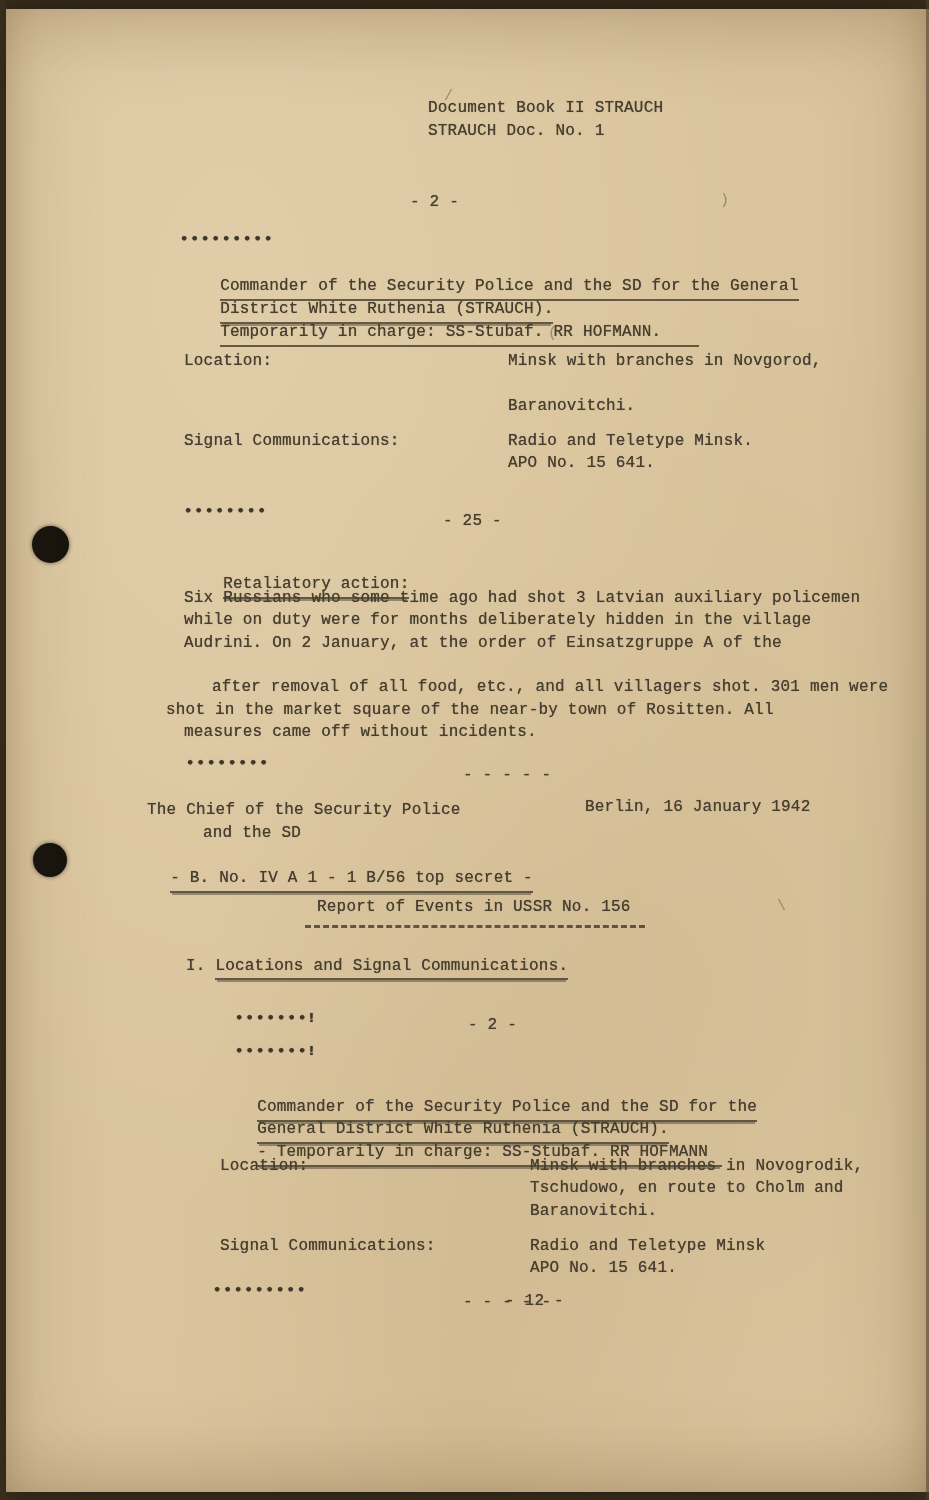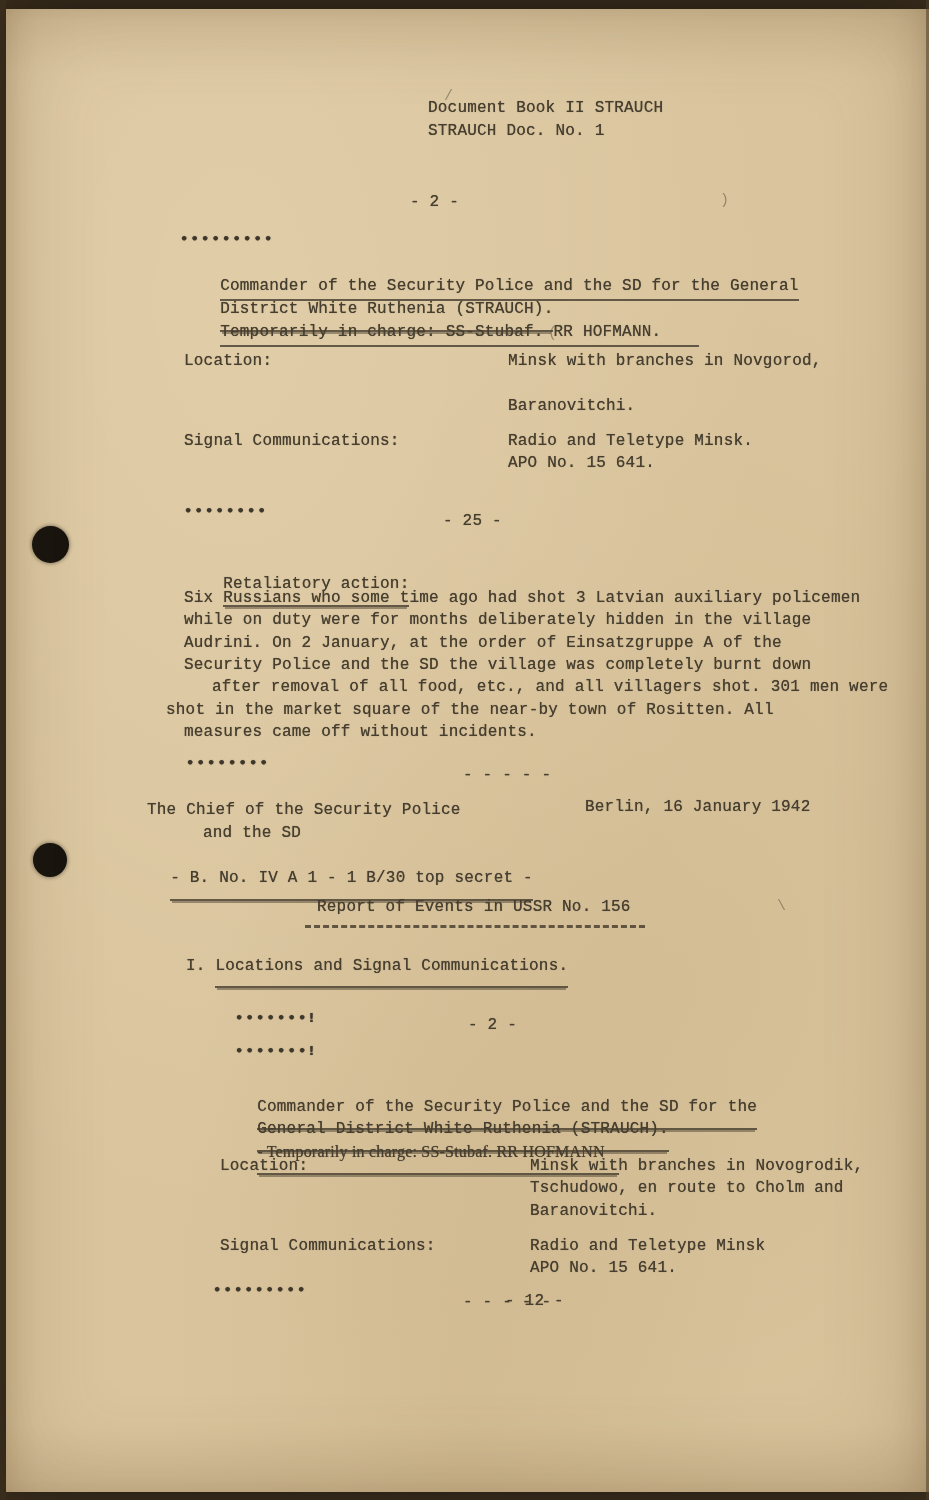--- a/index.html
+++ b/index.html
@@ -22,21 +22,21 @@
   }
   .tw{
     position:absolute;
     font:16px/22.4px "Liberation Mono","DejaVu Sans Mono",monospace;
     color:#463e2f;
     white-space:pre;
     letter-spacing:.2px;
     text-shadow:0 0 .7px rgba(70,62,47,.85);
   }
   .u{border-bottom:2px solid rgba(64,56,42,.78);padding-bottom:1px;display:inline-block;}
-  .u2{border-bottom:2px solid rgba(64,56,42,.78);box-shadow:0 4px 0 -2px rgba(64,56,42,.45);padding-bottom:9px;display:inline-block;}
+  .u2{border-bottom:2px solid rgba(64,56,42,.78);box-shadow:0 4px 0 -2px rgba(64,56,42,.45);padding-bottom:1px;display:inline-block;}
   .dots{
     position:absolute;
     font:bold 13px/13px "DejaVu Sans","Liberation Sans",sans-serif;
     letter-spacing:2.2px;color:#3e372b;white-space:pre;
     text-shadow:0 0 1px rgba(62,55,43,.7);
   }
   .mark{position:absolute;font:15px/18px "Liberation Mono","DejaVu Sans Mono",monospace;color:#463e2f;opacity:.45;white-space:pre;}
   .edge-top{position:absolute;top:0;left:0;right:0;height:9px;background:#241d14;}
   .edge-bottom{position:absolute;bottom:0;left:0;right:0;height:8px;background:#261f16;}
   .edge-left{position:absolute;top:0;bottom:0;left:0;width:6px;background:#2b2318;}
@@ -91,52 +91,51 @@
 
   <div class="dots" style="left:184px;top:504px;">••••••••</div>
   <div class="tw" style="left:443px;top:510px;">- 25 -</div>
 
   <div class="tw" style="left:184px;top:551px;">
     <span class="u2">Retaliatory action:</span>
   </div>
   <div class="tw" style="left:184px;top:587px;">Six Russians who some time ago had shot 3 Latvian auxiliary policemen</div>
   <div class="tw" style="left:184px;top:609px;">while on duty were for months deliberately hidden in the village</div>
   <div class="tw" style="left:184px;top:632px;">Audrini. On 2 January, at the order of Einsatzgruppe A of the</div>
-  <div class="tw" style="left:184px;top:654px;">Security Police and the SD the village was completely burnt down</div>
   <div class="tw" style="left:184px;top:676px;margin-left:28px;">after removal of all food, etc., and all villagers shot. 301 men were</div>
   <div class="tw" style="left:166px;top:699px;">shot in the market square of the near-by town of Rositten. All</div>
   <div class="tw" style="left:184px;top:721px;">measures came off without incidents.</div>
 
   <div class="dots" style="left:186px;top:756px;">••••••••</div>
   <div class="tw" style="left:463px;top:764px;">- - - - -</div>
 
   <div class="tw" style="left:147px;top:799px;font-family:Liberation Mono, monospace;">The Chief of the Security Police</div>
   <div class="tw" style="left:203px;top:822px;">and the SD</div>
   <div class="tw" style="left:131px;top:845px;">
-    <span class="u2">- B. No. IV A 1 - 1 B/30 top secret -</span>
+    <span class="u2">- B. No. IV A 1 - 1 B/56 top secret -</span>
   </div>
   <div class="tw" style="left:585px;top:796px;">Berlin, 16 January 1942</div>
 
   <div class="tw" style="left:317px;top:896px;">Report of Events in USSR No. 156</div>
   <div class="dashed-rule" style="left:305px;top:925px;width:340px;"></div>
 
   <div class="tw" style="left:186px;top:955px;"><span>I. </span><span class="u2">Locations and Signal Communications.</span></div>
 
   <div class="dots" style="left:235px;top:1011px;">•••••••!</div>
   <div class="tw" style="left:468px;top:1014px;">- 2 -</div>
   <div class="dots" style="left:235px;top:1044px;">•••••••!</div>
 
   <div class="tw" style="left:218px;top:1074px;">
     <span class="u2">Commander of the Security Police and the SD for the</span>
   </div>
   <div class="tw" style="left:218px;top:1096px;">
     <span class="u2">General District White Ruthenia (STRAUCH).</span>
   </div>
   <div class="tw" style="left:218px;top:1119px;">
-    <span class="u2" style="padding-right:14px;font-family:Liberation Serif, serif;">- Temporarily in charge: SS-Stubaf. RR HOFMANN</span>
+    <span class="u2" style="padding-right:14px;">- Temporarily in charge: SS-Stubaf. RR HOFMANN</span>
   </div>
 
   <div class="tw" style="left:220px;top:1155px;">Location:</div>
   <div class="tw" style="left:530px;top:1155px;">Minsk with branches in Novogrodik,</div>
   <div class="tw" style="left:530px;top:1177px;">Tschudowo, en route to Cholm and</div>
   <div class="tw" style="left:530px;top:1200px;">Baranovitchi.</div>
 
   <div class="tw" style="left:220px;top:1235px;">Signal Communications:</div>
   <div class="tw" style="left:530px;top:1235px;">Radio and Teletype Minsk</div>
   <div class="tw" style="left:530px;top:1257px;">APO No. 15 641.</div>

